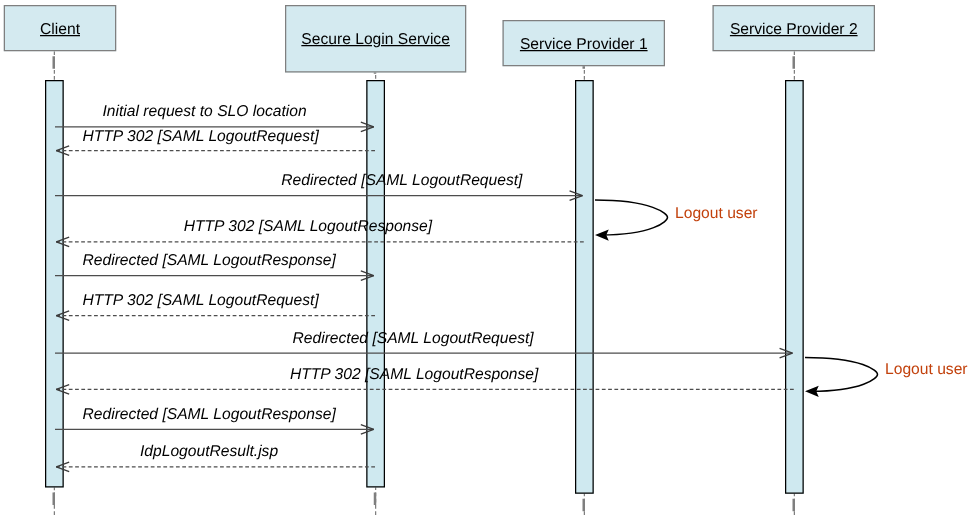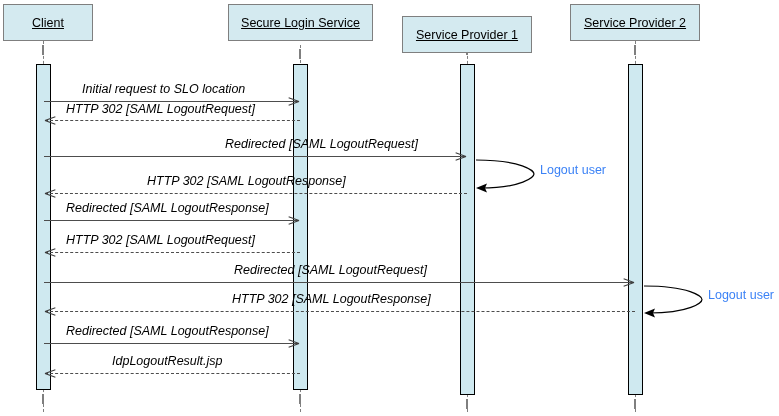--- a/index.html
+++ b/index.html
@@ -70,21 +70,21 @@
     z-index:6;
     background:transparent;
     font-style:italic;
   }
 
   
   .loop-svg{position:absolute;z-index:5;overflow:visible;}
   .loop-label{
     position:absolute;
     font-size:12.5px;
-    color:#3b82f6;
+    color:#c2410c;
     white-space:nowrap;
     z-index:6;
   }
 </style>
 </head>
 <body>
 
 <div id="canvas">
 
   <div id="lifelines-layer">
@@ -158,21 +158,21 @@
       <svg class="loop-svg" width="88" height="55" style="left: 630px; top: 274px;">
         <path d="M 14 12 C 60 12 72 22.5 72 25.5 C 72 28.5 60 39 19 39" fill="none" stroke="#000000" stroke-width="1.2"></path>
         <polygon points="14,39 25,34.5 23,39 25,43.5" fill="#000000"></polygon>
       </svg>
       <div class="loop-label" style="left: 708px; top: 288px;">Logout user</div>
     </div>
   <div id="actors-layer">
       <div class="actor-box" style="left: 3px; top: 4px; width: 90px; height: 37px; background: rgb(212, 234, 240); border-color: rgb(127, 127, 127);">
         <div class="actor-line">Client</div>
       </div>
-      <div class="actor-box" style="left: 228px; top: 4px; width: 145px; height: 37px; background: rgb(212, 234, 240); border-color: rgb(127, 127, 127);">
+      <div class="actor-box" style="left: 228px; top: 4px; width: 145px; height: 54px; background: rgb(212, 234, 240); border-color: rgb(127, 127, 127);">
         <div class="actor-line">Secure Login Service</div>
       </div>
       <div class="actor-box" style="left: 402px; top: 16px; width: 130px; height: 37px; background: rgb(212, 234, 240); border-color: rgb(127, 127, 127);">
         <div class="actor-line">Service Provider 1</div>
       </div>
       <div class="actor-box" style="left: 570px; top: 4px; width: 130px; height: 37px; background: rgb(212, 234, 240); border-color: rgb(127, 127, 127);">
         <div class="actor-line">Service Provider 2</div>
       </div>
     </div>
 </div>

